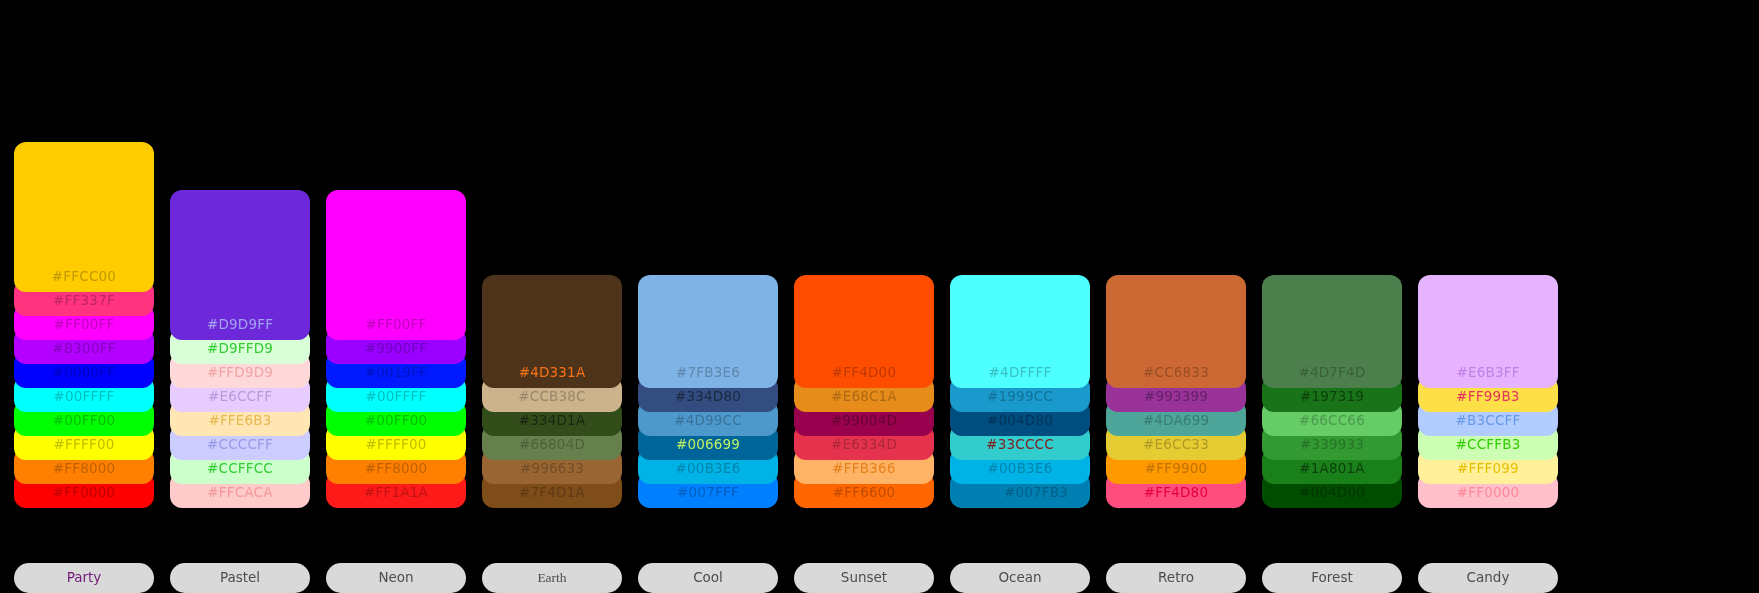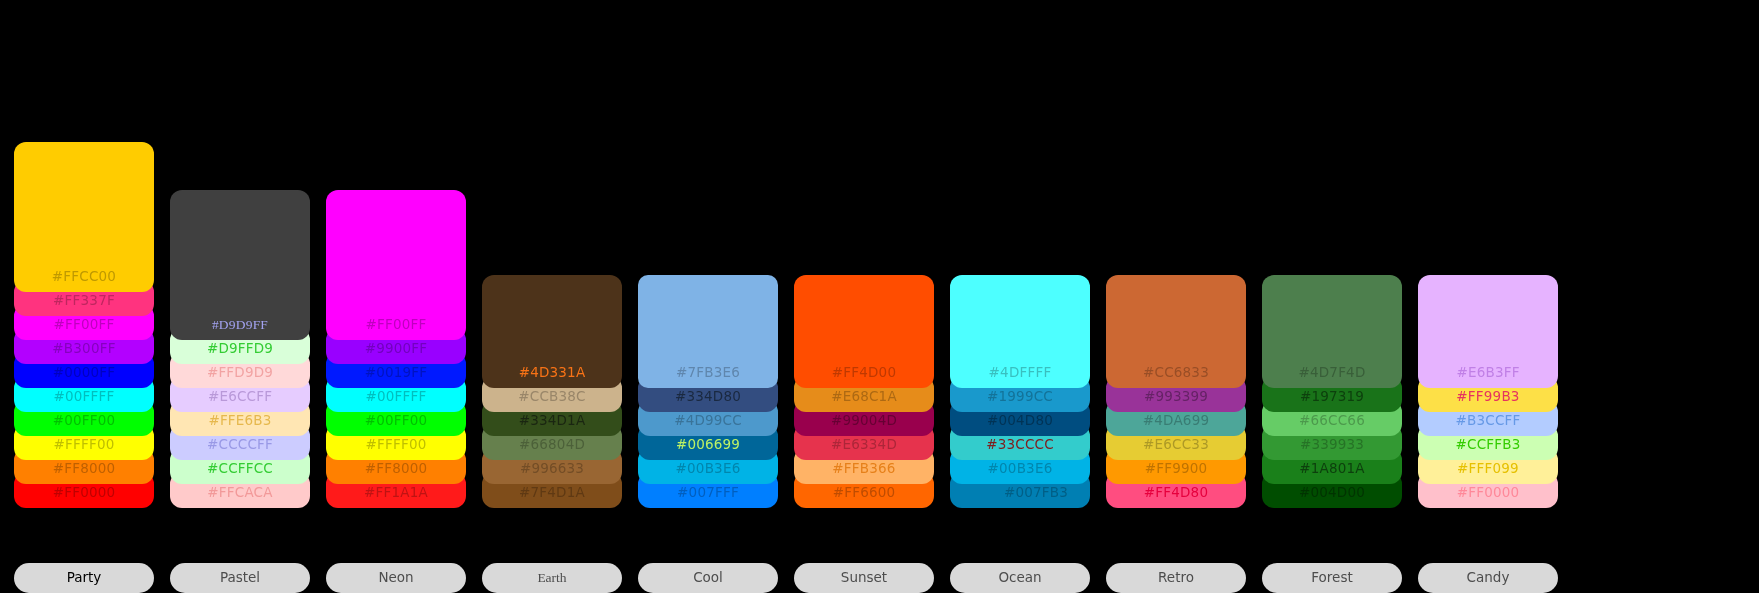--- a/index.html
+++ b/index.html
@@ -104,24 +104,24 @@
         <span class="swatch-label" style="color: rgb(191, 191, 0);">#FFFF00</span>
       </div>
       <div class="swatch" style="background: rgb(255, 128, 0); height: 36px; z-index: 2;">
         <span class="swatch-label" style="color: rgb(191, 96, 0);">#FF8000</span>
       </div>
       <div class="swatch" style="background: rgb(255, 0, 0); height: 36px; z-index: 1;">
         <span class="swatch-label" style="color: rgb(191, 0, 0);">#FF0000</span>
       </div>
     </div>
     <div class="palette-name-pill" style="left: 14px; width: 140px; background: rgb(217, 217, 217);">
-      <span class="palette-name" style="color: #000000; text-align: center;">Party</span>
+      <span class="palette-name" style="color: #701a75; text-align: center;">Party</span>
     </div>
     <div class="palette-column" style="left: 170px; width: 140px;">
-      <div class="swatch" style="background: #404040; height: 150px; z-index: 8; font-family: Liberation Serif, serif;">
+      <div class="swatch" style="background: #6d28d9; height: 150px; z-index: 8;">
         <span class="swatch-label" style="color: rgb(163, 163, 242);">#D9D9FF</span>
       </div>
       <div class="swatch" style="background: rgb(217, 255, 217); height: 36px; z-index: 7;">
         <span class="swatch-label" style="color: rgb(51, 204, 51);">#D9FFD9</span>
       </div>
       <div class="swatch" style="background: rgb(255, 217, 217); height: 36px; z-index: 6;">
         <span class="swatch-label" style="color: rgb(242, 163, 163);">#FFD9D9</span>
       </div>
       <div class="swatch" style="background: rgb(230, 204, 255); height: 36px; z-index: 5;">
         <span class="swatch-label" style="color: rgb(185, 153, 217);">#E6CCFF</span>
@@ -188,21 +188,21 @@
         <span class="swatch-label" style="color: rgb(115, 77, 38);">#996633</span>
       </div>
       <div class="swatch" style="background: rgb(127, 77, 26); height: 36px; z-index: 1;">
         <span class="swatch-label" style="color: rgb(95, 57, 19);">#7F4D1A</span>
       </div>
     </div>
     <div class="palette-name-pill" style="left: 482px; width: 140px; background: rgb(217, 217, 217);">
       <span class="palette-name" style="color: rgb(77, 77, 77); font-family: Liberation Serif, serif;">Earth</span>
     </div>
     <div class="palette-column" style="left: 638px; width: 140px;">
-      <div class="swatch" style="background: rgb(127, 179, 230); height: 113px; z-index: 6; border-radius: 10px;">
+      <div class="swatch" style="background: rgb(127, 179, 230); height: 113px; z-index: 6;">
         <span class="swatch-label" style="color: rgb(95, 134, 173);">#7FB3E6</span>
       </div>
       <div class="swatch" style="background: rgb(51, 77, 128); height: 36px; z-index: 5;">
         <span class="swatch-label" style="color: rgb(26, 41, 64);">#334D80</span>
       </div>
       <div class="swatch" style="background: rgb(77, 153, 204); height: 36px; z-index: 4;">
         <span class="swatch-label" style="color: rgb(57, 115, 153);">#4D99CC</span>
       </div>
       <div class="swatch" style="background: rgb(0, 102, 153); height: 36px; z-index: 3;">
         <span class="swatch-label" style="color: #bef264;">#006699</span>

